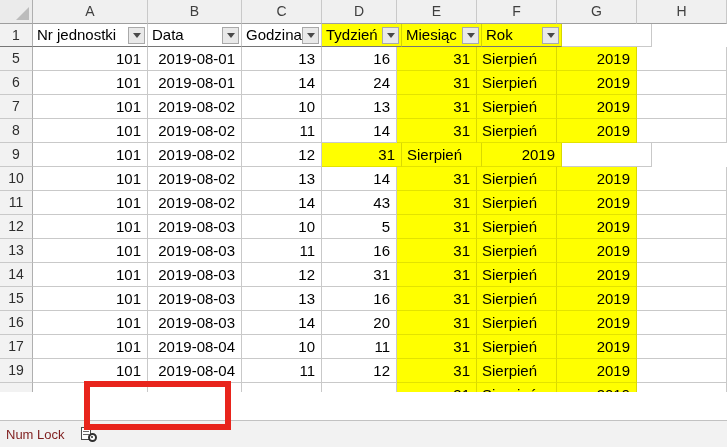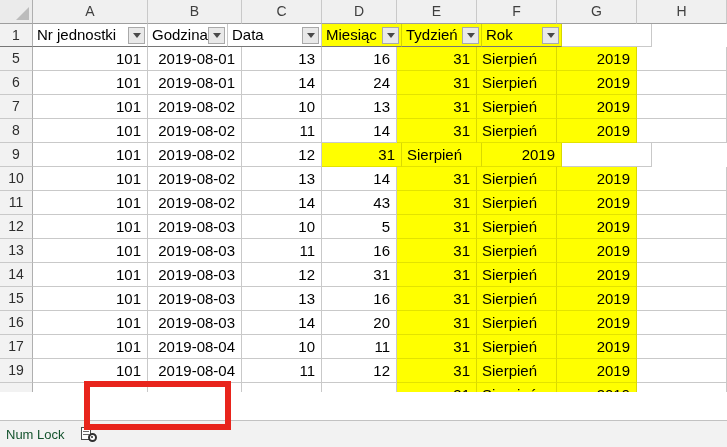--- a/index.html
+++ b/index.html
@@ -79,21 +79,21 @@
     border:2px solid #747474; border-radius:50%; color:#5A5A5A;
     font-size:15px; line-height:16px; text-align:center; background:transparent;
   }
 
   
   .statusbar {
     position:absolute; left:0; top:420px; width:727px; height:27px;
     background:#F2F2F2; border-top:1px solid #C2C2C2;
     display:flex; align-items:center;
   }
-  .status-text { margin-left:6px; font-size:13px; color:#14532d; }
+  .status-text { margin-left:6px; font-size:13px; color:#7f1d1d; }
   .macro-icon { position:relative; margin-left:16px; width:16px; height:15px; }
   .macro-page {
     position:absolute; left:0; top:0; width:10px; height:13px;
     border:1px solid #4A4A4A; background:#fff;
   }
   .macro-page::before, .macro-page::after {
     content:""; position:absolute; left:1px; right:1px; height:1px; background:#6A6A6A;
   }
   .macro-page::before { top:3px; } .macro-page::after { top:6px; }
   .macro-dot {
@@ -146,30 +146,30 @@
       <div class="rowhdr" style="height: 24px; line-height: 23px;">16</div>
       <div class="rowhdr" style="height: 24px; line-height: 23px;">17</div>
       <div class="rowhdr" style="height: 24px; line-height: 23px;">19</div>
       <div class="rowhdr" style="height: 9px; border-bottom: none;"></div>
     </div>
   <div class="cells" id="cells">
       <div class="grow">
         <div class="fcell" style="width: 115px;"><div class="" style="display: inline;">Nr jednostki</div><div class="fbtn">
             <div class="farrow"></div>
           </div></div>
+        <div class="fcell" style="width: 94px;"><div class="" style="display: inline;">Data</div><div class="fbtn">
+            <div class="farrow"></div>
+          </div></div>
         <div class="fcell" style="width: 80px;"><div class="" style="display: inline;">Godzina</div><div class="fbtn">
             <div class="farrow"></div>
           </div></div>
-        <div class="fcell" style="width: 94px;"><div class="" style="display: inline;">Data</div><div class="fbtn">
+        <div class="fcell hl" style="width: 80px;"><div class="" style="display: inline;">Tydzień</div><div class="fbtn">
             <div class="farrow"></div>
           </div></div>
         <div class="fcell hl" style="width: 80px;"><div class="" style="display: inline;">Miesiąc</div><div class="fbtn">
-            <div class="farrow"></div>
-          </div></div>
-        <div class="fcell hl" style="width: 80px;"><div class="" style="display: inline;">Tydzień</div><div class="fbtn">
             <div class="farrow"></div>
           </div></div>
         <div class="fcell hl" style="width: 80px;"><div class="" style="display: inline;">Rok</div><div class="fbtn">
             <div class="farrow"></div>
           </div></div>
         <div class="fcell nofilter" style="width: 90px;"><div class="" style="display: inline;"></div></div>
       </div>
       <div class="grow">
         <div class="cell al-r" style="width: 115px;">101</div>
         <div class="cell al-r" style="width: 94px;">2019-08-01</div>

